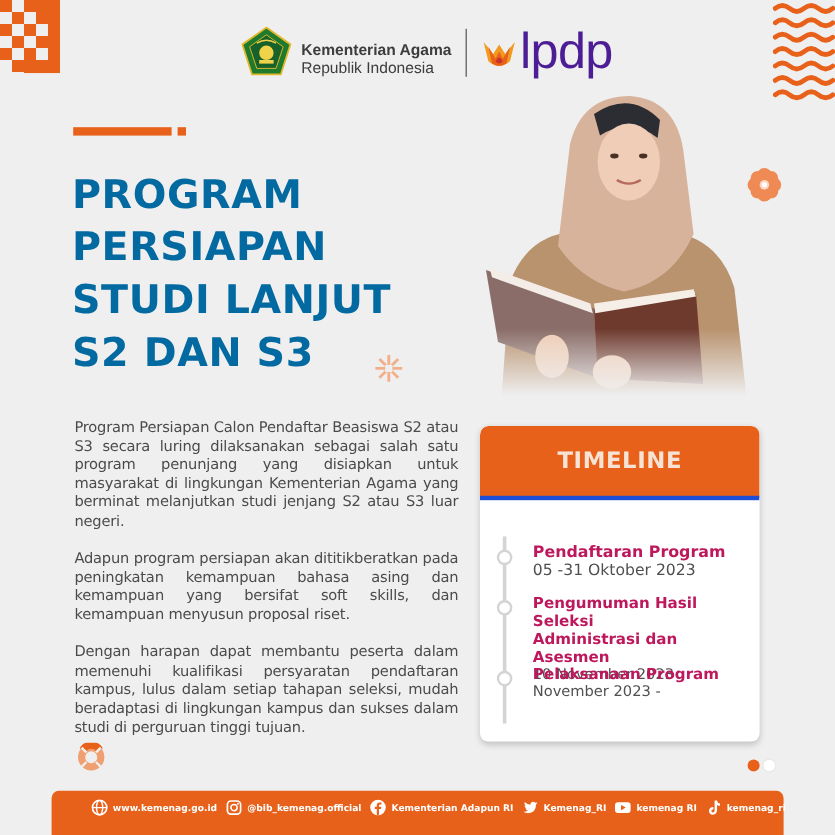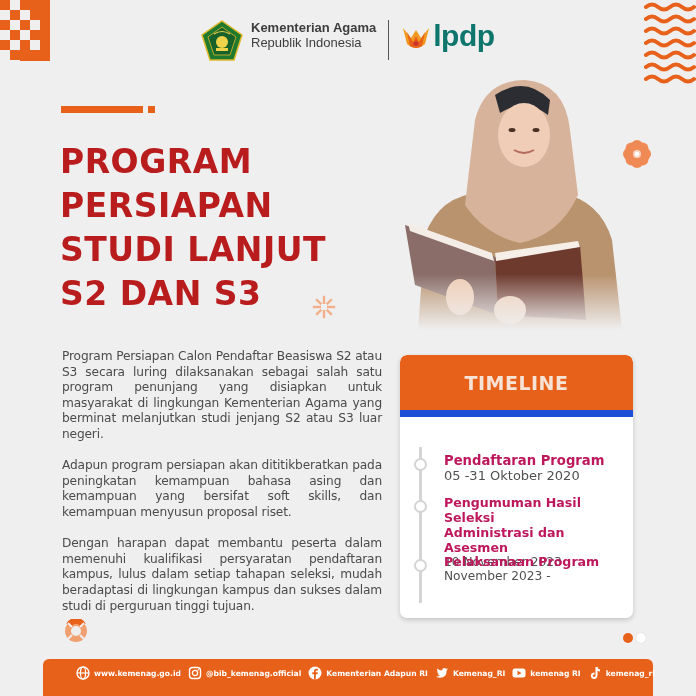--- a/index.html
+++ b/index.html
@@ -10,42 +10,42 @@
     position: relative;
     color: #4a4a4a;
   }
   .abs { position: absolute; }
 
   
   .corner-tl { left: 0; top: 0; width: 50px; height: 61px; }
   .corner-tr { right: 0; top: 2px; width: 52px; height: 88px; }
 
   
-  .logos { left: 201px; top: 20px; height: 44px; display: flex; align-items: flex-start; }
+  .logos { left: 201px; top: 20px; height: 44px; display: flex; align-items: flex-end; }
   .kemenag-emblem { width: 42px; height: 42px; }
   .kemenag-text { margin-left: 8px; line-height: 15px; }
   .kemenag-text .l1 { font-size: 13px; font-weight: bold; color: #3d3d3d; font-family: "Liberation Sans", sans-serif; }
   .kemenag-text .l2 { font-size: 13px; color: #3d3d3d; font-family: "Liberation Sans", sans-serif; }
   .divider-v { width: 1px; height: 40px; background: #555; margin: 0 12px; }
   .lpdp { display: flex; align-items: center; }
   .lpdp-mark { width: 30px; height: 32px; }
-  .lpdp-text { font-size: 30px; color: #0f766e; font-family: "Liberation Sans", sans-serif; margin-left: 2px; letter-spacing: -0.5px; line-height: 1; font-weight: bold; }
+  .lpdp-text { font-size: 42px; color: #4c1d95; font-family: "Liberation Sans", sans-serif; margin-left: 2px; letter-spacing: -0.5px; line-height: 1; }
 
   
   .accent-bar { left: 61px; top: 106px; width: 82px; height: 7px; background: #e8611a; }
   .accent-dot { left: 148px; top: 106px; width: 7px; height: 7px; background: #e8611a; }
 
   
   .title { left: 60px; top: 140px; width: 320px; }
   .title div {
     font-family: "DejaVu Sans", sans-serif;
     font-weight: bold;
     font-size: 33px;
     line-height: 44px;
-    color: #b91c1c;
+    color: #0369a1;
     letter-spacing: 0.5px;
     white-space: nowrap;
   }
 
   .snow-icon { left: 312px; top: 295px; width: 24px; height: 24px; }
   .flower-icon { left: 622px; top: 139px; width: 30px; height: 30px; }
   .ring-icon { left: 64px; top: 619px; width: 24px; height: 24px; }
 
   
   .photo { left: 400px; top: 75px; width: 235px; height: 255px; }
@@ -66,21 +66,21 @@
   .tl-card {
     left: 400px; top: 355px; width: 233px; height: 263px;
     background: #ffffff;
     border-radius: 7px;
     box-shadow: 0 2px 5px rgba(0,0,0,0.18);
     overflow: hidden;
   }
   .tl-header {
     height: 62px; background: #e8611a;
     display: flex; align-items: center; justify-content: center;
-    border-bottom: 7px solid #1d4ed8;
+    border-bottom: 4px solid #1d4ed8;
     border-radius: 7px 7px 0 0;
   }
   .tl-header span {
     color: #f7e3d5; font-weight: bold; font-size: 19px; letter-spacing: 0.5px;
     font-family: "DejaVu Sans", sans-serif;
   }
   .tl-line { left: 19px; top: 92px; width: 3px; height: 156px; background: #d4d4d4; }
   .tl-dot {
     width: 13px; height: 13px; border-radius: 50%;
     border: 2.5px solid #d4d4d4; background: #fff;
@@ -240,21 +240,21 @@
 
 <div class="abs tl-card">
   <div class="tl-header">
     <span>TIMELINE</span>
   </div>
   <div class="abs tl-line"></div>
 
   <div class="abs tl-dot" style="top:103px;"></div>
   <div class="abs tl-item" style="top:98px;">
     <div class="t big">Pendaftaran Program</div>
-    <div class="d big">05 -31 Oktober 2020</div>
+    <div class="d big">05 -31 Oktober 2023</div>
   </div>
 
   <div class="abs tl-dot" style="top:145px;"></div>
   <div class="abs tl-item" style="top:140px;">
     <div class="t">Pengumuman Hasil Seleksi</div>
     <div class="t">Administrasi dan Asesmen</div>
     <div class="d">10 November 2023</div>
   </div>
 
   <div class="abs tl-dot" style="top:204px;"></div>

